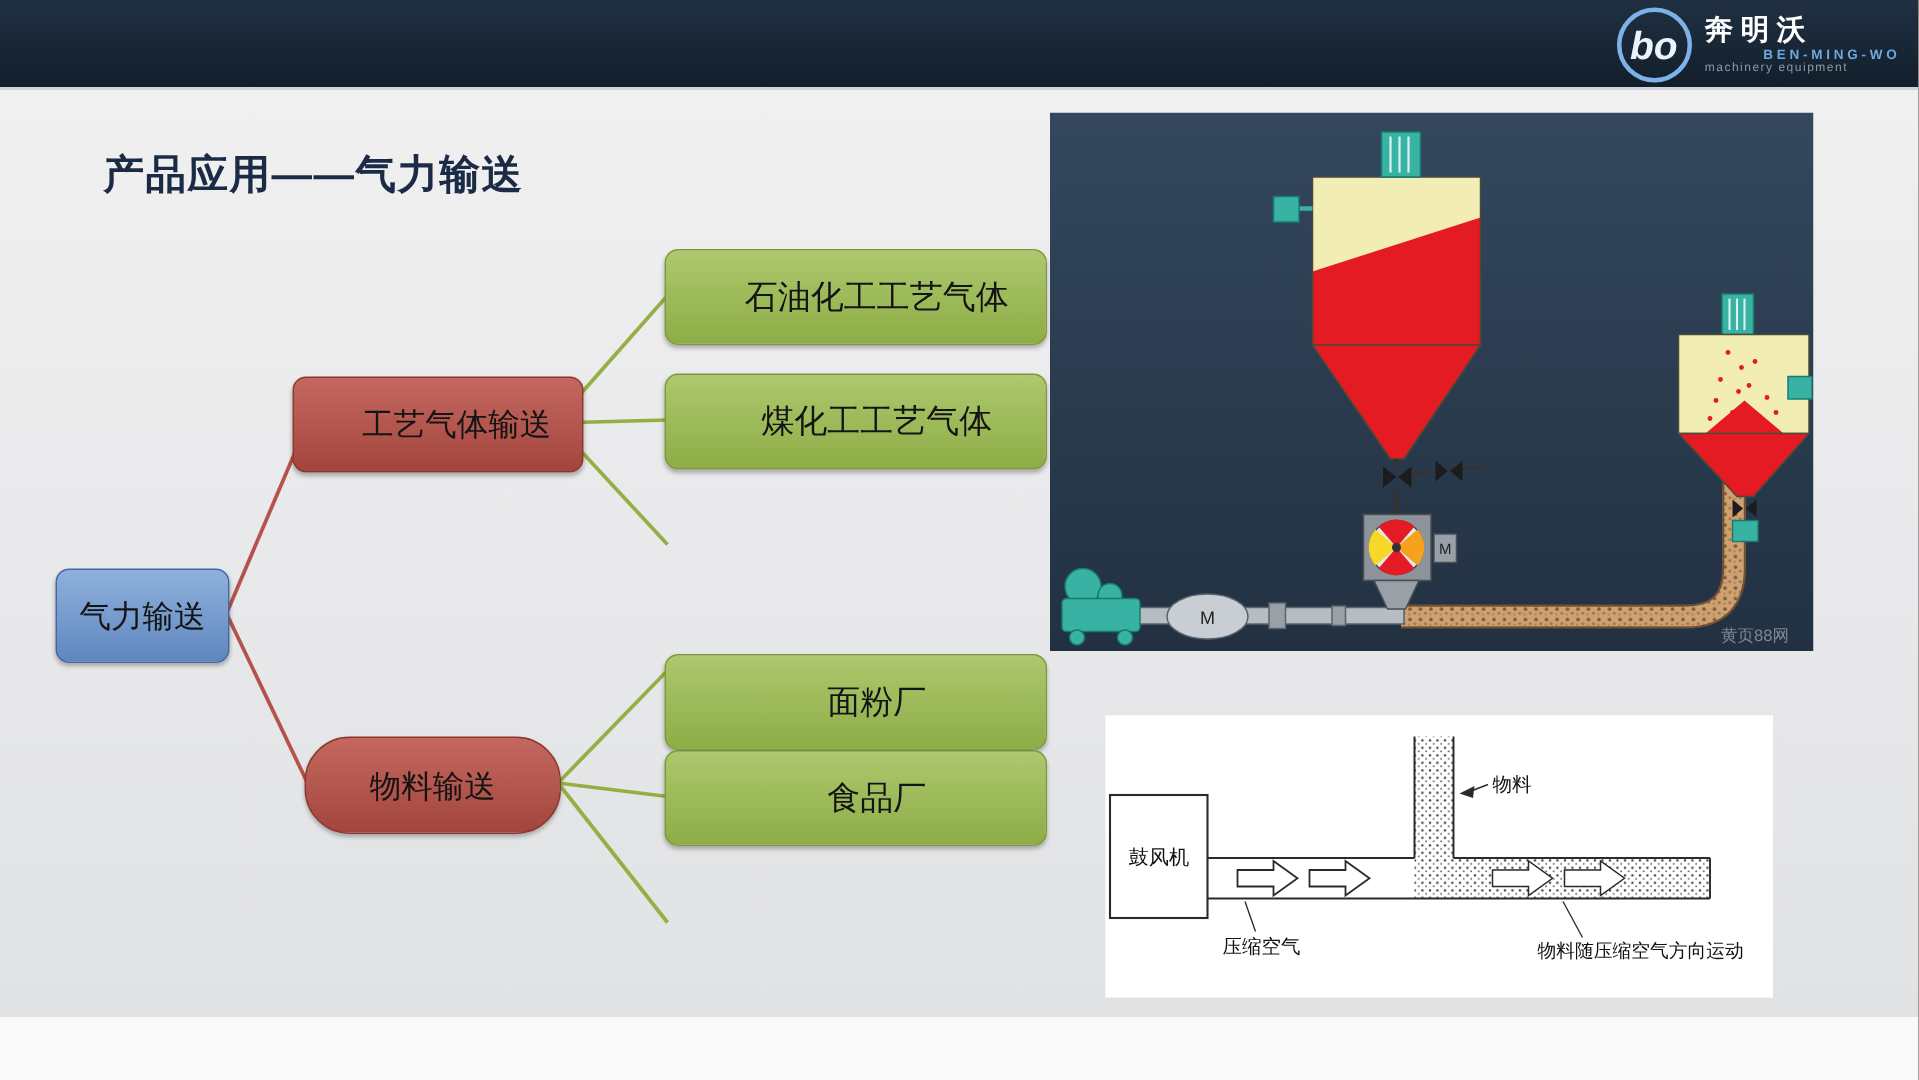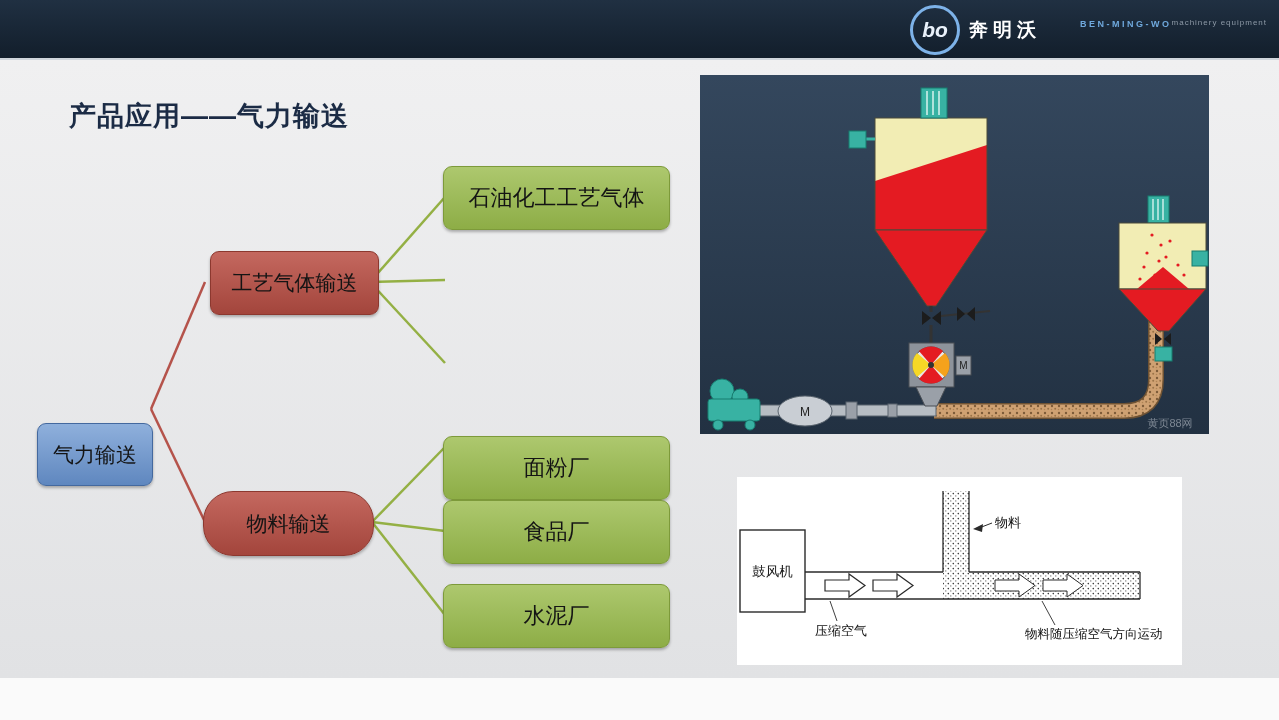--- a/index.html
+++ b/index.html
@@ -3,42 +3,42 @@
 <meta charset="utf-8">
 <style>
   html,body{margin:0;padding:0;background:#555;}
   .slide{position:relative;width:1279px;height:720px;background:#e9eaec;overflow:hidden;
          font-family:"Liberation Sans","DejaVu Sans",sans-serif;}
   
   .topbar{position:absolute;top:0;left:0;right:0;height:58px;
           background:linear-gradient(#203042,#121e2b);border-bottom:2px solid #cfd5db;}
   .logo{position:absolute;right:12px;top:5px;display:flex;align-items:center;gap:9px;}
   .logo-mark{width:44px;height:44px;border:3px solid #7db2e8;border-radius:50%;
-             color:#eaf2fb;font-weight:bold;font-style:italic;font-size:21px;
+             color:#eaf2fb;font-weight:bold;font-style:italic;font-size:26px;
              display:flex;align-items:center;justify-content:center;}
-  .logo-col{display:flex;line-height:1.12;}
+  .logo-col{display:flex;flex-direction:column;line-height:1.12;}
   .logo-cn{color:#ffffff;font-size:19px;font-weight:bold;letter-spacing:5px;}
   .logo-en{color:#6fa8dc;font-size:9px;font-weight:bold;letter-spacing:2.5px;padding-left:39px;}
   .logo-tag{color:#8d99a6;font-size:8px;letter-spacing:1px;}
   
   .content-bg{position:absolute;top:60px;left:0;right:0;bottom:42px;
               background:linear-gradient(#f0f0f1,#e1e2e4);}
   .title{position:absolute;left:57px;top:86px;margin:12px;font-size:27px;font-weight:bold;
          color:#1b2b45;letter-spacing:1px;}
   
   .node{position:absolute;display:flex;align-items:center;justify-content:center;
         border-radius:9px;color:#141414;text-align:center;
         box-shadow:0 2px 3px rgba(0,0,0,.28);}
   .node-root{left:37px;top:379px;width:114px;height:61px;font-size:21px;
-             background:linear-gradient(#8fb0dc,#5f87bf);border:1px solid #44699f;margin-top:44px;}
+             background:linear-gradient(#8fb0dc,#5f87bf);border:1px solid #44699f;}
   .node-branch{background:linear-gradient(#c4685f,#a3453c);border:1px solid #8c382f;font-size:21px;}
-  .branch-0{left:210px;top:251px;width:167px;height:62px;}
+  .branch-0{left:195px;top:251px;width:167px;height:62px;padding-left:25px;}
   .branch-1{left:203px;top:491px;width:169px;height:63px;border-radius:30px;}
   .node-leaf{left:443px;width:225px;height:62px;font-size:22px;
-             background:linear-gradient(#adc86e,#8dad46);border:1px solid #7d9a3a;}
+             background:linear-gradient(#adc86e,#8dad46);border:1px solid #7d9a3a;padding-left:28px;}
   .leaf-0{top:166px}.leaf-1{top:249px}.leaf-2{top:332px}
   .leaf-3{top:436px}.leaf-4{top:500px}.leaf-5{top:584px}
   .connectors{position:absolute;left:0;top:0;width:1279px;height:720px;pointer-events:none;}
   
   .fig-pneumatic{position:absolute;left:700px;top:75px;width:509px;height:359px;}
   .fig-flow{position:absolute;left:737px;top:477px;width:445px;height:188px;background:#fff;}
   .fig-pneumatic svg,.fig-flow svg{display:block;}
   
   .footer{position:absolute;left:0;right:0;bottom:0;height:42px;background:#fafafa;}
   .footer-company{position:absolute;left:872px;right:0;top:678px;bottom:0;
@@ -80,23 +80,23 @@
       <line x1="372" y1="522" x2="445" y2="447"></line>
       <line x1="372" y1="522" x2="445" y2="531"></line>
       <line x1="372" y1="522" x2="445" y2="615"></line>
     </g>
   </svg>
 
   <div class="node node-root">气力输送</div>
   <div class="node node-branch branch-0">工艺气体输送</div>
   <div class="node node-branch branch-1">物料输送</div>
   <div class="node node-leaf leaf-0">石油化工工艺气体</div>
+  <div class="node node-leaf leaf-1">煤化工工艺气体</div>
   <div class="node node-leaf leaf-3">面粉厂</div>
   <div class="node node-leaf leaf-4">食品厂</div>
-  <div class="node node-leaf leaf-5">水泥厂</div>
 
   <figure class="fig-pneumatic" style="margin:0">
     <svg viewBox="0 0 509 359" width="509" height="359">
       <defs>
         <linearGradient id="pbg" x1="0" y1="0" x2="0" y2="1">
           <stop offset="0" stop-color="#34475d"></stop>
             <stop offset="1" stop-color="#223142"></stop>
         </linearGradient>
         <pattern id="pipePat" width="7" height="7" patternUnits="userSpaceOnUse">
           <rect width="7" height="7" fill="#cfa172"></rect>

